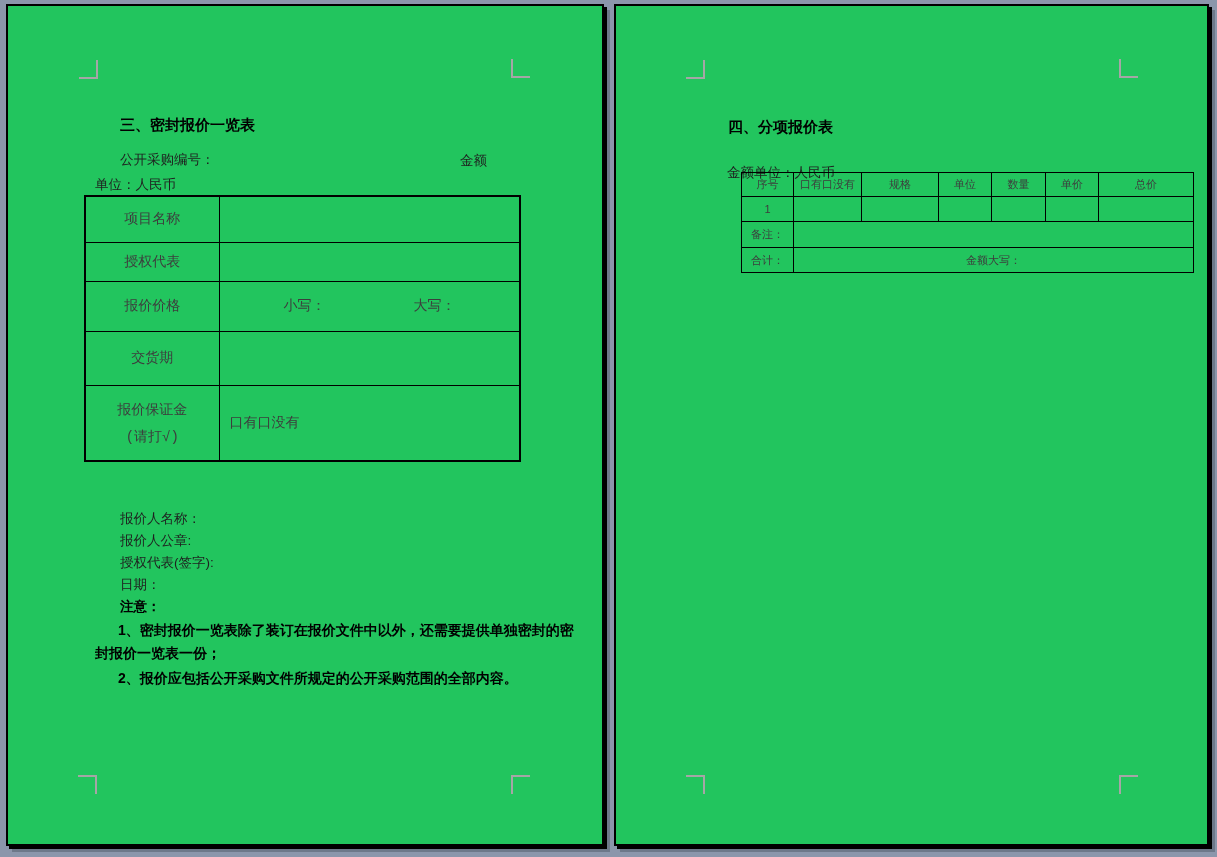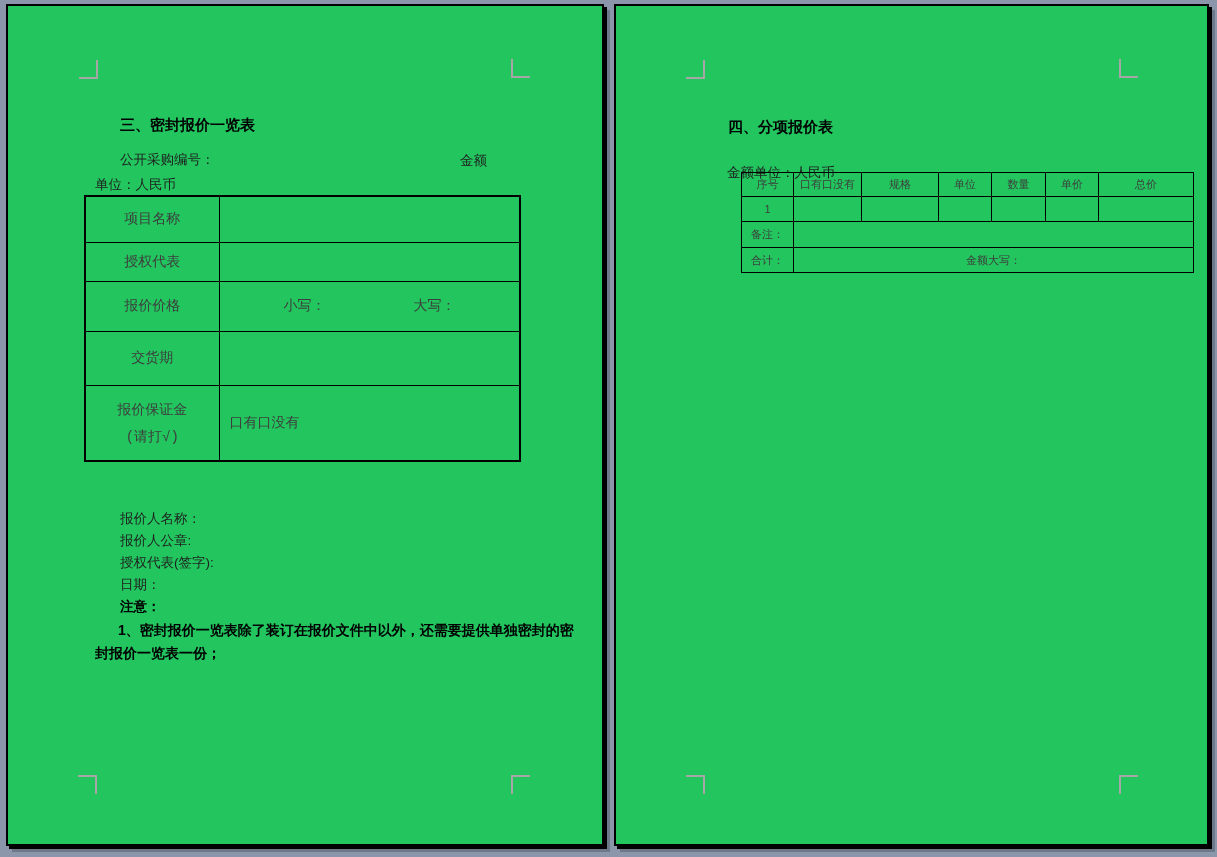--- a/index.html
+++ b/index.html
@@ -99,20 +99,21 @@
     </table>
 
   <div class="abs body-line" style="left:112px;top:504px">报价人名称：</div>
   <div class="abs body-line" style="left:112px;top:526px">报价人公章:</div>
   <div class="abs body-line" style="left:112px;top:548px">授权代表(签字):</div>
   <div class="abs body-line" style="left:112px;top:570px">日期：</div>
   <div class="abs body-line bold" style="left:112px;top:592px">注意：</div>
 
   <div class="abs note-line" style="left:110px;top:616px">1、密封报价一览表除了装订在报价文件中以外，还需要提供单独密封的密</div>
   <div class="abs note-line" style="left:87px;top:639px">封报价一览表一份；</div>
+  <div class="abs note-line" style="left:110px;top:664px">2、报价应包括公开采购文件所规定的公开采购范围的全部内容。</div>
 </div>
 
 <div class="page page-right">
   <div class="mark tl abs" style="left:70px;top:54px"></div>
   <div class="mark tr abs" style="left:503px;top:53px"></div>
   <div class="mark bl abs" style="left:70px;top:769px"></div>
   <div class="mark br abs" style="left:503px;top:769px"></div>
 
   <div class="abs doc-title" style="left:112px;top:112px">四、分项报价表</div>
   <div class="abs body-line" style="left:111px;top:158px">金额单位：人民币</div>

